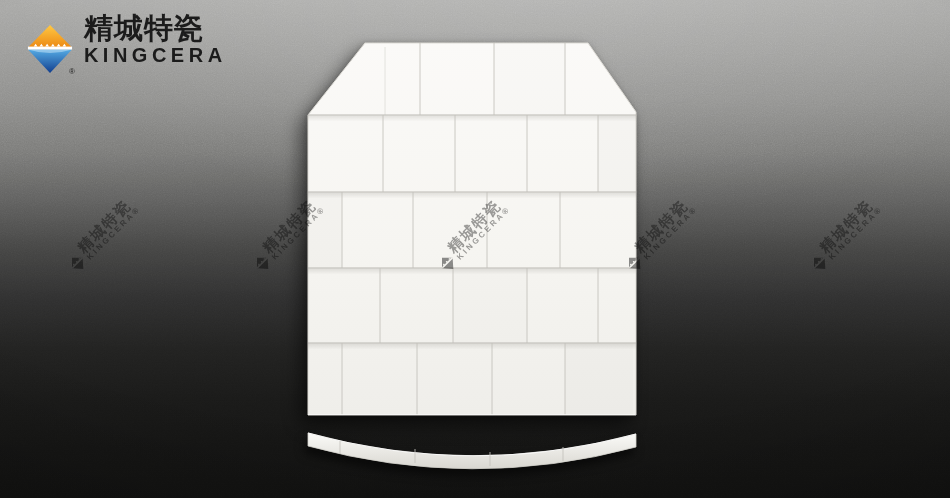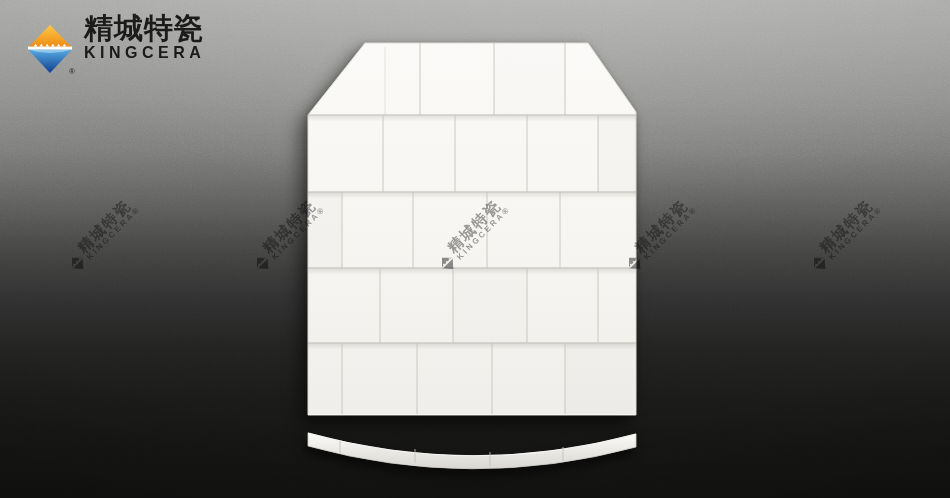--- a/index.html
+++ b/index.html
@@ -16,21 +16,21 @@
   .vignette{position:absolute;inset:0;pointer-events:none;
     background:radial-gradient(ellipse 120% 90% at 50% 35%, rgba(0,0,0,0) 55%, rgba(0,0,0,0.28) 100%);}
   .noise{position:absolute;inset:0;width:950px;height:498px;mix-blend-mode:overlay;opacity:.20;pointer-events:none;}
 
   
   .logo{position:absolute;left:27px;top:13px;display:flex;align-items:flex-start;}
   .logo-diamond{width:46px;height:50px;margin-top:11px;}
   .logo-reg{font-size:8px;color:#222;margin-left:-4px;align-self:flex-end;margin-bottom:-2px;}
   .logo-text{margin-left:9px;color:#1b1b1b;}
   .logo-cn{font-size:29px;font-weight:bold;letter-spacing:1px;line-height:1.05;white-space:nowrap;}
-  .logo-en{font-size:16px;font-weight:800;letter-spacing:4.5px;line-height:1.0;margin-top:1px;white-space:nowrap;transform:scaleY(1.05);transform-origin:left top;}
+  .logo-en{font-size:20px;font-weight:800;letter-spacing:4.5px;line-height:1.0;margin-top:1px;white-space:nowrap;transform:scaleY(1.05);transform-origin:left top;}
 
   
   .plate{position:absolute;left:0;top:0;
     filter:drop-shadow(-7px 9px 9px rgba(0,0,0,0.42)) drop-shadow(-1px 2px 3px rgba(0,0,0,0.28));}
   .strip{position:absolute;left:0;top:0;
     filter:drop-shadow(-3px 7px 5px rgba(0,0,0,0.55));}
 
   
   .wm{position:absolute;display:flex;align-items:flex-end;gap:3px;
     transform:rotate(-45deg);transform-origin:0 100%;

